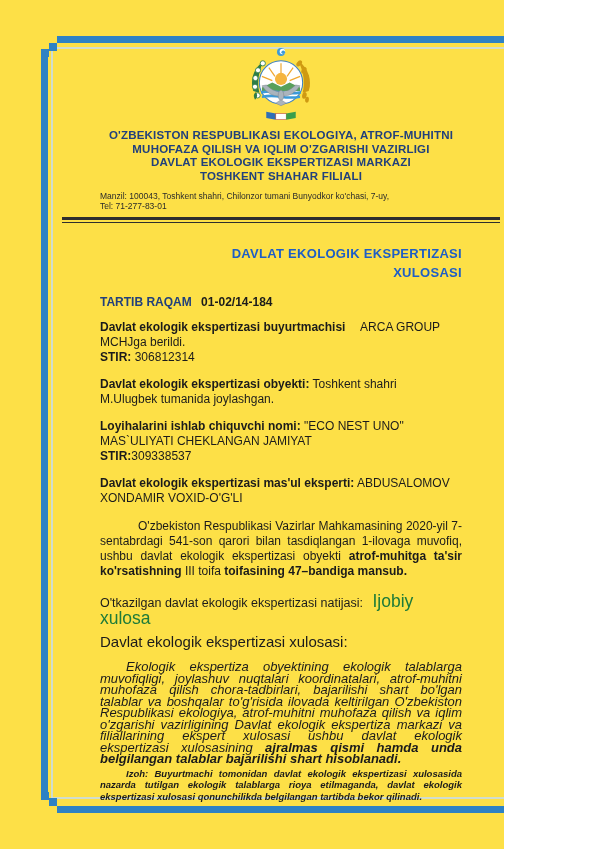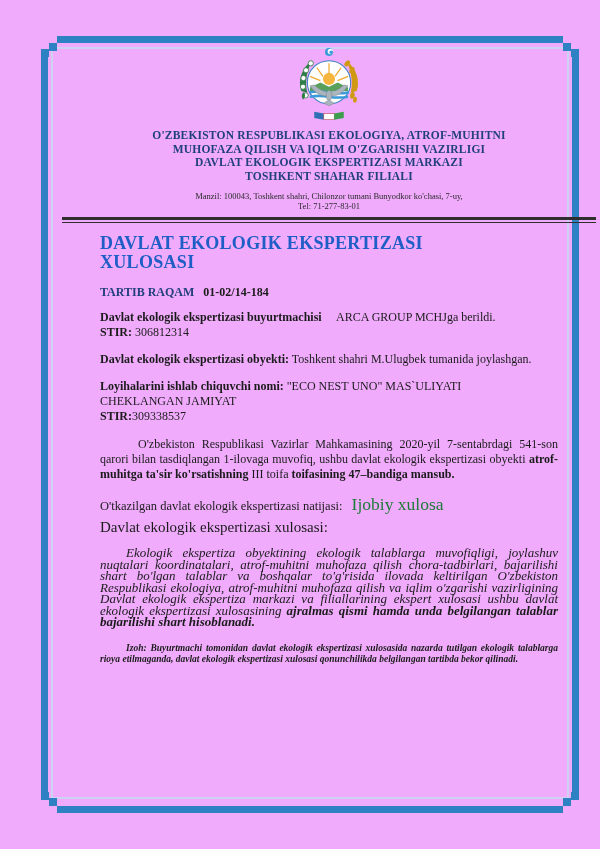--- a/index.html
+++ b/index.html
@@ -1,40 +1,40 @@
 <!DOCTYPE html>
 <html><head>
 <meta charset="utf-8">
 <style>
   html,body{margin:0;padding:0;background:#ffffff;}
-  .page{position:relative;width:600px;height:849px;background:#f0abfc;overflow:hidden;
-        font-family:Liberation Serif, serif;color:#1b1b1b;}
+  .page{position:relative;width:504px;height:849px;background:#fde047;overflow:hidden;
+        font-family:Liberation Sans, sans-serif;color:#1b1b1b;}
   .frame-svg{position:absolute;left:0;top:0;width:600px;height:849px;pointer-events:none;}
   .content{position:absolute;left:100px;right:42px;top:46px;font-size:12px;line-height:15px;}
   .emblem{display:block;margin:0 auto;width:88px;height:78px;}
   .ministry{margin-top:5px;text-align:center;font-weight:bold;color:#21407c;
             font-size:11.5px;line-height:13.5px;letter-spacing:.2px;}
-  .address{margin-top:8px;text-align:center;font-size:8.5px;line-height:10px;color:#2a2a2a;}
+  .address{margin-top:8px;text-align:left;font-size:8.5px;line-height:10px;color:#2a2a2a;}
   .divider{margin:6px -38px 0 -38px;border-top:3px solid #2e2e2e;border-bottom:1px solid #2e2e2e;height:2px;}
-  .doc-title{margin-top:11px;text-align:left;font-weight:bold;color:#1e5ec6;
-             font-size:18px;line-height:19px;letter-spacing:.3px;}
+  .doc-title{margin-top:21px;text-align:right;font-weight:bold;color:#1e5ec6;
+             font-size:13px;line-height:19px;letter-spacing:.3px;}
   p{margin:0;padding:0;}
   .blk{margin-top:10px;margin-right:12px;}
   .lbl-navy{color:#21407c;font-weight:bold;}
   .b{font-weight:bold;}
   .gap{display:inline-block;width:12px;}
   .gap-s{display:inline-block;width:6px;}
   .para{margin-top:13px;text-align:justify;text-indent:38px;}
   .result-line{margin-top:15px;font-size:12.5px;}
   .result-green{color:#1e7b39;font-size:17.5px;font-weight:normal;margin-left:6px;}
   .xulosa-line{margin-top:6px;font-size:15px;}
   .dates{margin-top:7px;margin-left:177px;line-height:17px;font-size:12.5px;}
   .footnote{margin-top:12px;font-style:italic;font-size:13px;line-height:11.5px;
             text-align:justify;text-indent:26px;}
-  .izoh{margin-top:15px;font-style:italic;font-weight:bold;font-size:9.5px;line-height:11.5px;
+  .izoh{margin-top:3px;font-style:italic;font-weight:bold;font-size:9.5px;line-height:11.5px;
         text-align:justify;text-indent:26px;}
 </style>
 </head>
 <body>
 
 <div class="page">
 
   <svg class="frame-svg" width="600" height="849" viewBox="0 0 600 849" xmlns="http://www.w3.org/2000/svg">
     <rect x="52" y="48" width="516" height="750" fill="none" stroke="#c5ddf1" stroke-width="1.6"></rect>
     <g fill="#2e82c4">
@@ -147,20 +147,24 @@
       <span class="b">Davlat ekologik ekspertizasi obyekti:</span>
       <span>Toshkent shahri M.Ulugbek tumanida joylashgan.</span>
     </p>
 
     <p class="blk" style="margin-top:12px;">
       <span class="b">Loyihalarini ishlab chiquvchi nomi:</span>
       <span>"ECO NEST UNO" MAS`ULIYATI CHEKLANGAN JAMIYAT</span><br>
       <span class="b">STIR:</span><span>309338537</span>
     </p>
 
+    <p class="blk" style="margin-top:12px;">
+      <span class="b">Davlat ekologik ekspertizasi mas'ul eksperti:</span>
+      <span>ABDUSALOMOV XONDAMIR VOXID-O'G'LI</span>
+    </p>
 
     <p class="para">
       <span>O'zbekiston Respublikasi Vazirlar Mahkamasining 2020-yil 7-sentabrdagi 541-son qarori bilan tasdiqlangan 1-ilovaga muvofiq, ushbu davlat ekologik ekspertizasi obyekti</span>
       <span class="b">atrof-muhitga ta'sir ko'rsatishning</span>
       <span>III toifa</span>
       <span class="b">toifasining 47–bandiga mansub.</span>
     </p>
 
     <p class="result-line">
       <span>O'tkazilgan davlat ekologik ekspertizasi natijasi:</span>

